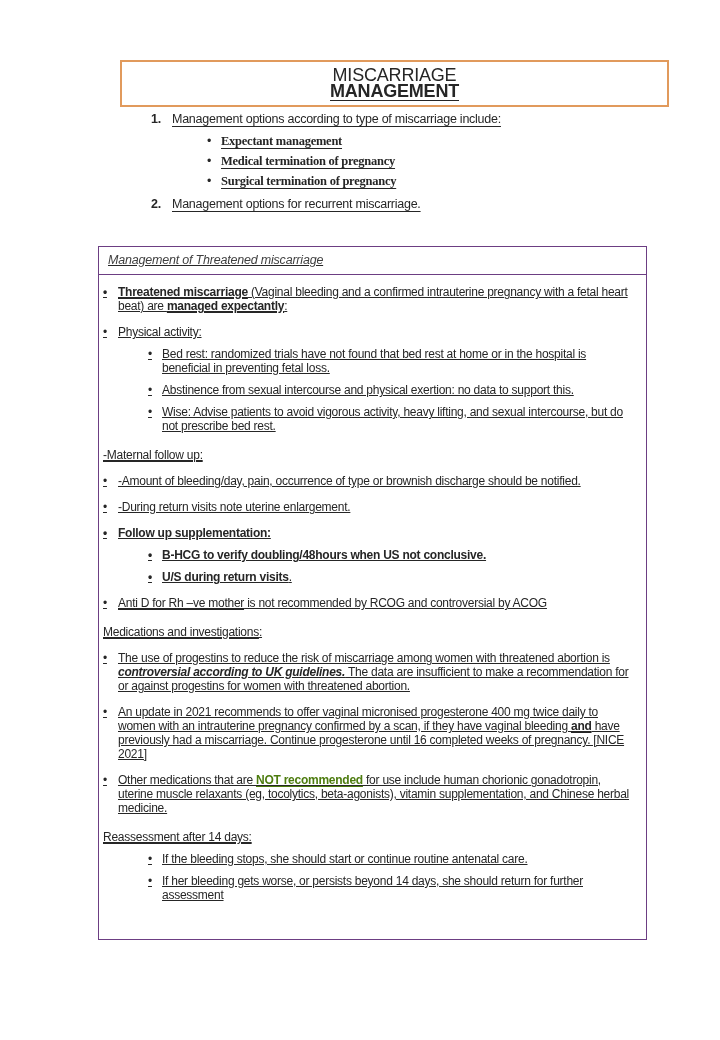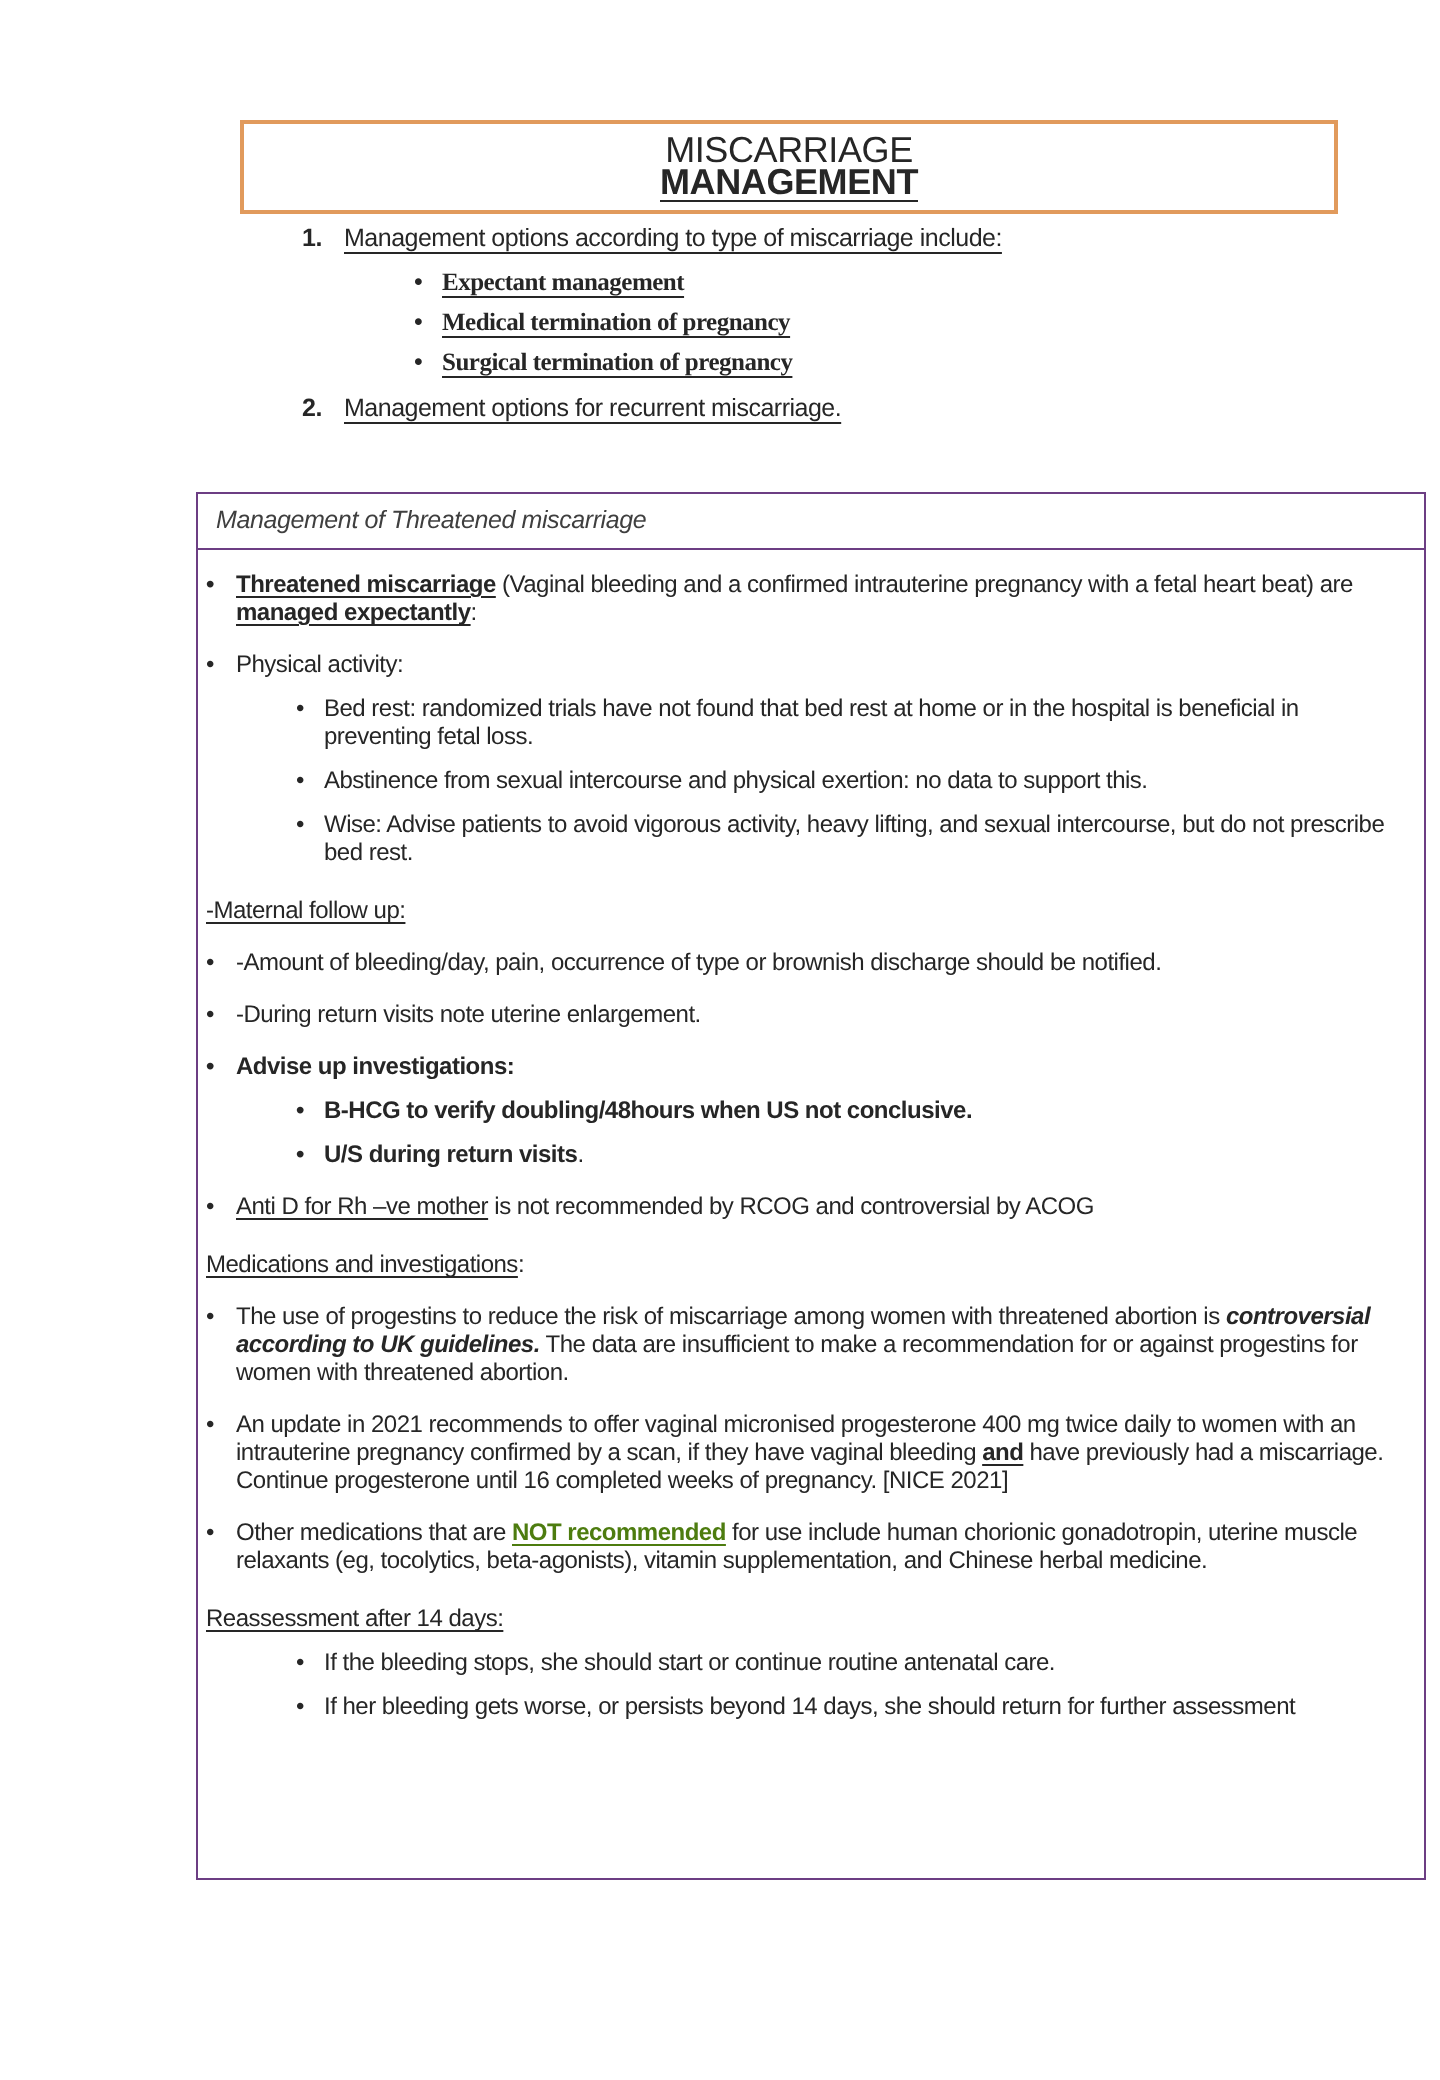--- a/index.html
+++ b/index.html
@@ -36,22 +36,22 @@
   .num{flex:0 0 21px;font-weight:bold;}
   .num-label{font-weight:normal;text-decoration:underline;text-underline-offset:2.5px;text-align:right;}
   .sub-list{margin:7px 0 0 56px;}
   .sub-item{display:flex;margin-top:5px;}
   .sub-item:first-child{margin-top:0;}
   .sub-item .dot{flex:0 0 14px;}
   .sub-label{font-weight:bold;text-decoration:underline;text-underline-offset:2.5px;font-family:Liberation Serif, serif;}
 
   
   .threatened-box{
-    position:absolute;left:98px;top:246px;width:615px;height:694px;
-    border:1.5px solid var(--purple);background:#fff;
+    position:absolute;left:98px;top:246px;width:549px;height:694px;
+    border:1.5px solid var(--purple);background:#fff;text-decoration:underline;
   }
   .box-header{
     font-style:italic;color:var(--hdr);
     font-size:12.5px;line-height:15px;letter-spacing:-0.2px;
     padding:6px 11px 6px 9px;
     border-bottom:1.5px solid var(--purple);
   }
   .box-body{
     padding:10px 12px 8px 4px;
     font-size:12px;line-height:14px;letter-spacing:-0.25px;
@@ -133,21 +133,21 @@
         <div class="blk b1">
           <span class="dot">•</span>
           <span class="txt"><span class="seg">-Amount of bleeding/day, pain, occurrence of type or brownish discharge should be notified.</span></span>
         </div>
         <div class="blk b1">
           <span class="dot">•</span>
           <span class="txt"><span class="seg">-During return visits note uterine enlargement.</span></span>
         </div>
         <div class="blk b1">
           <span class="dot b">•</span>
-          <span class="txt"><span class="seg b">Advise up investigations:</span></span>
+          <span class="txt"><span class="seg b">Follow up supplementation:</span></span>
         </div>
         <div class="blk b2">
           <span class="dot b">•</span>
           <span class="txt"><span class="seg b">B-HCG to verify doubling/48hours when US not conclusive.</span></span>
         </div>
         <div class="blk b2">
           <span class="dot b">•</span>
           <span class="txt"><span class="seg b">U/S during return visits</span><span class="seg">.</span></span>
         </div>
         <div class="blk b1">

